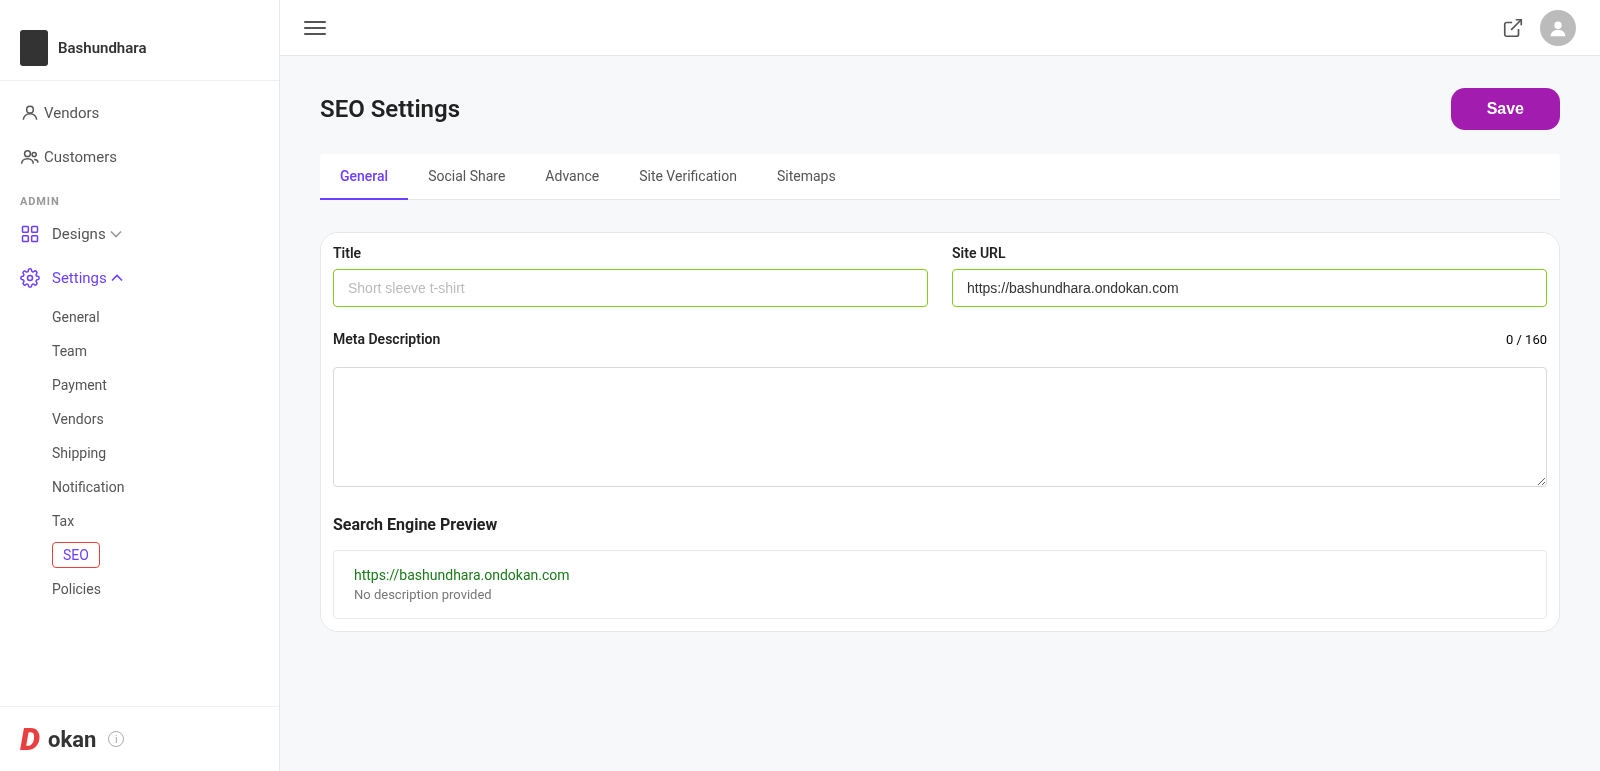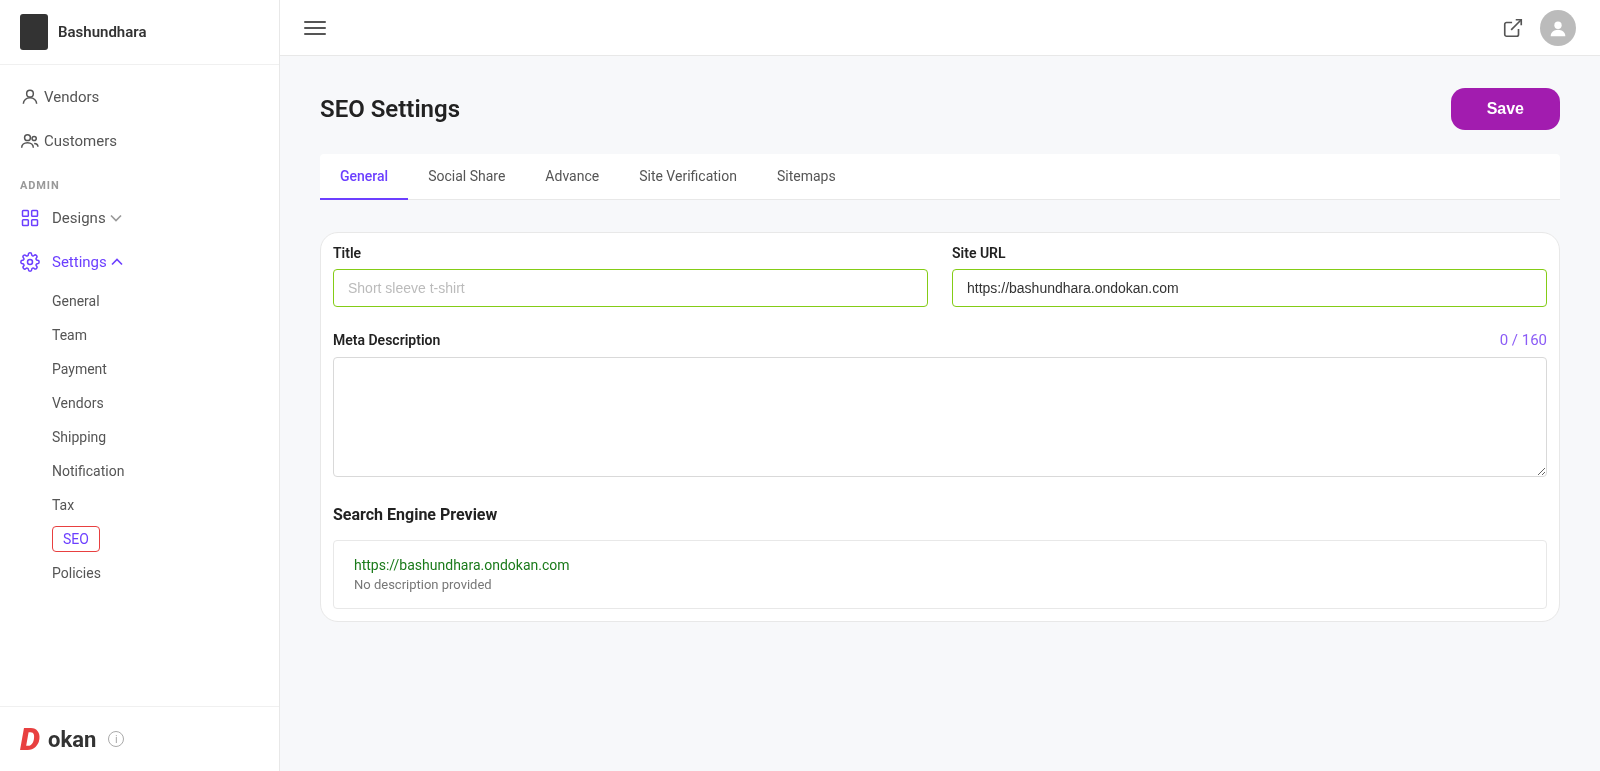--- a/index.html
+++ b/index.html
@@ -15,20 +15,21 @@
       flex-direction: column;
       height: 100vh;
       overflow-y: auto;
     }
     .sidebar-logo {
       display: flex;
       align-items: center;
       padding: 14px 20px;
       border-bottom: 1px solid #f0f0f0;
       gap: 10px;
+      margin-top: 16px;
     }
     .sidebar-logo-icon {
       width: 28px;
       height: 36px;
       background: #333;
       border-radius: 3px;
     }
     .sidebar-logo-text {
       font-size: 15px;
       font-weight: 600;
@@ -208,31 +209,31 @@
       font-size: 14px;
       color: #333;
       outline: none;
       background: #fff;
     }
     .form-input::placeholder { color: #bbb; }
 
     .meta-row {
       display: flex;
       flex-direction: column;
-      gap: 8px;
+      gap: 20px;
       margin-bottom: 28px;
     }
     .meta-header {
       display: flex;
       justify-content: space-between;
       align-items: center;
     }
     .meta-count {
-      font-size: 15px;
-      color: #8b5cf6;
+      font-size: 13px;
+      color: #000000;
     }
     .meta-textarea {
       border: 1px solid #d9d9d9;
       border-radius: 4px;
       padding: 10px 14px;
       font-size: 14px;
       color: #333;
       resize: vertical;
       height: 120px;
       outline: none;

